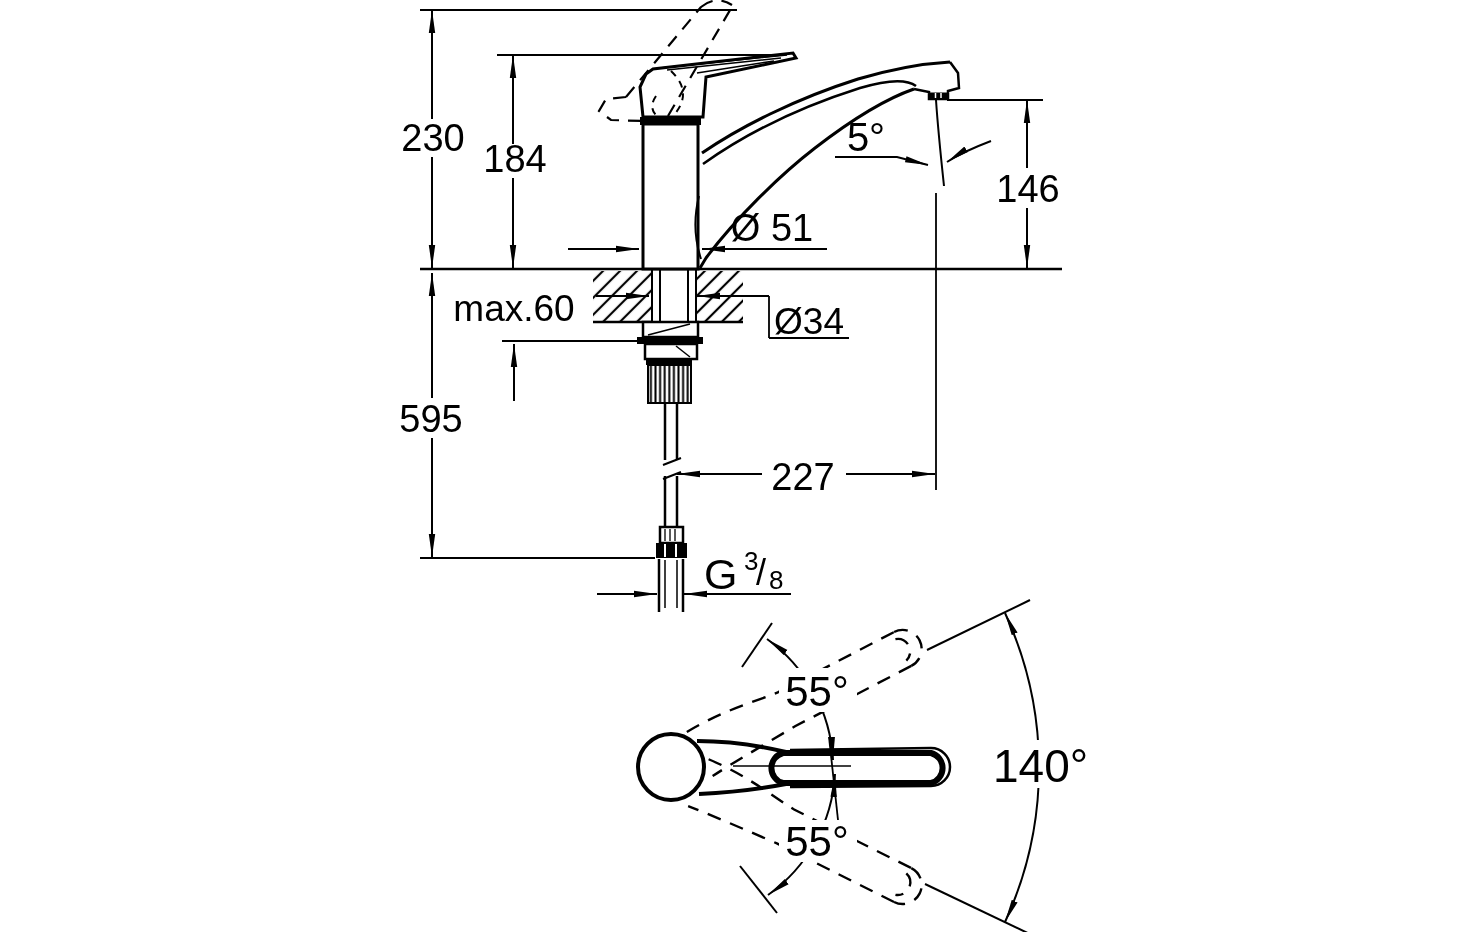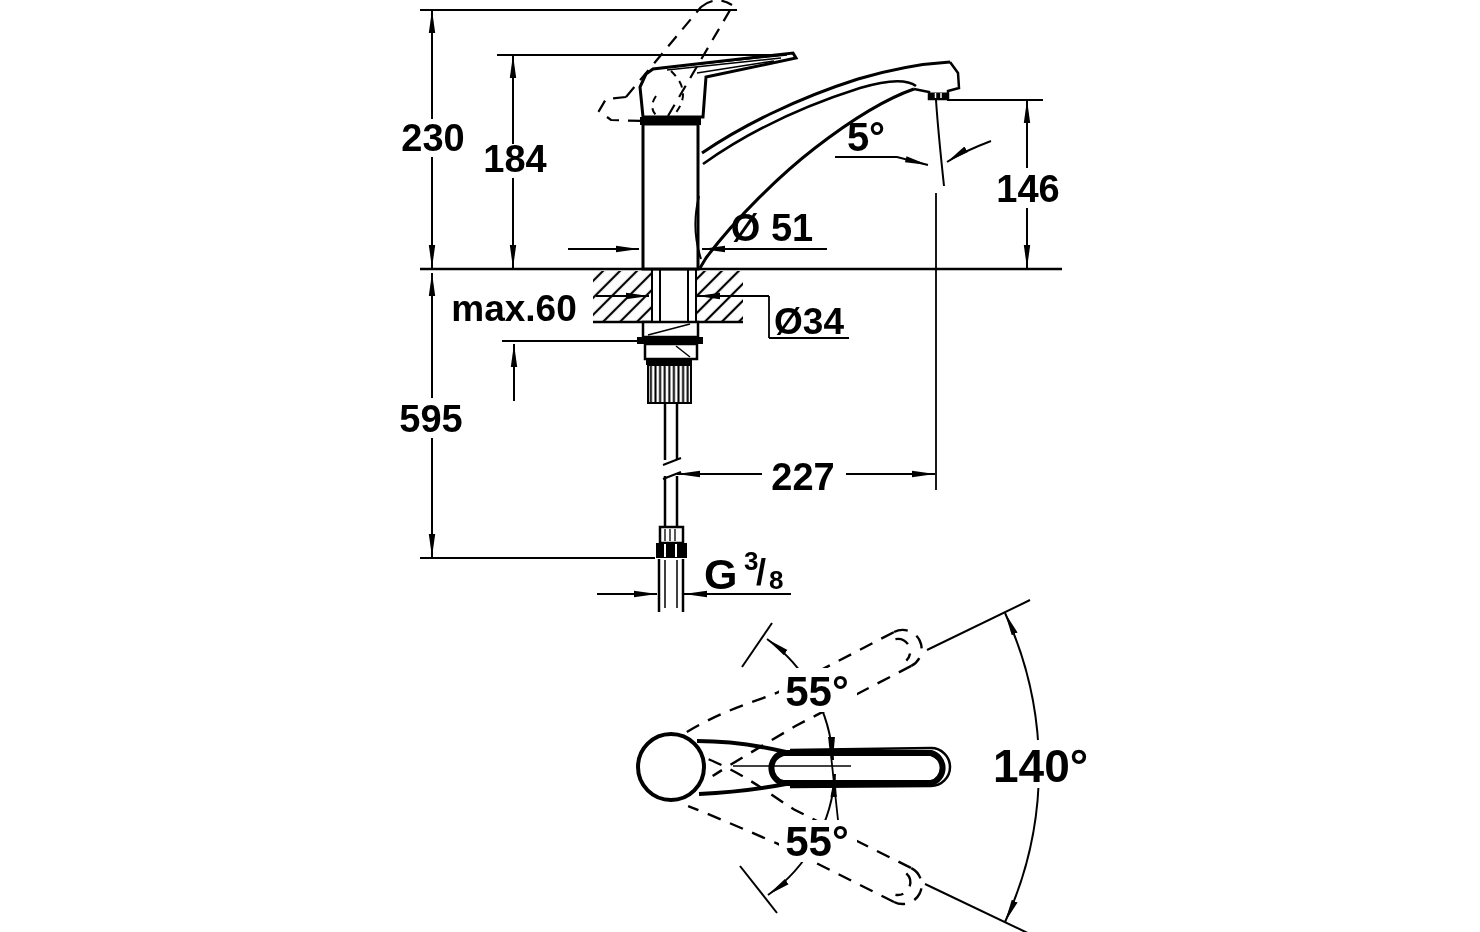--- a/index.html
+++ b/index.html
@@ -1,17 +1,17 @@
 <!DOCTYPE html>
 <html><head>
 <meta charset="utf-8">
 <style>
   html,body{margin:0;padding:0;background:#fff;}
   .stage{position:relative;width:1196px;height:932px;background:#fff;overflow:hidden;
-         font-family:"Liberation Sans",sans-serif;font-weight:bold;}
+         font-family:"Liberation Sans",sans-serif;}
   svg{position:absolute;left:0;top:0;}
   text{font-family:"Liberation Sans",sans-serif;fill:#000;}
 </style>
 </head>
 <body>
 
 <div class="stage">
 <svg width="1480" height="932" viewBox="0 0 1480 932">
   <defs>
     <marker id="arr" viewBox="0 0 24 8" refX="23" refY="4" markerWidth="24" markerHeight="8" markerUnits="userSpaceOnUse" orient="auto-start-reverse">

